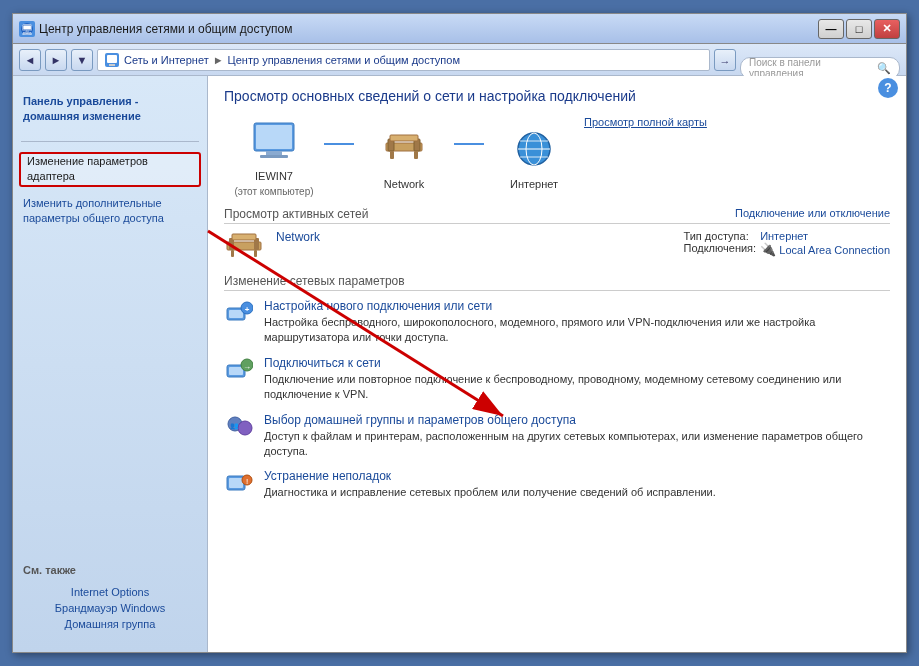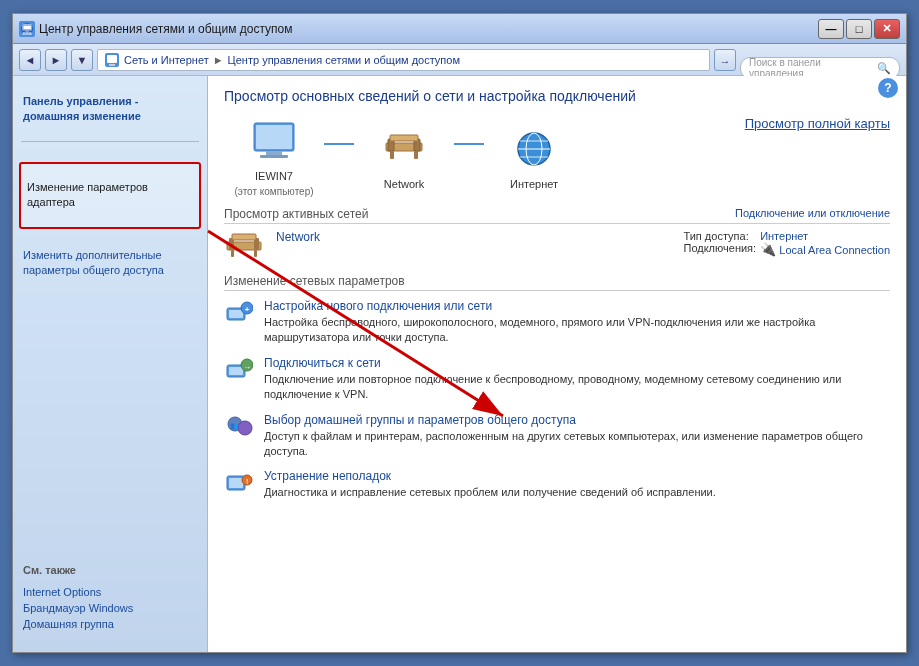--- a/index.html
+++ b/index.html
@@ -146,37 +146,38 @@
     .sidebar-nav-item {
       padding: 5px 10px;
       font-size: 11px;
       color: #1a4a9a;
       cursor: pointer;
       line-height: 1.4;
     }
     .sidebar-nav-item.highlighted {
       border: 2px solid #cc0000;
       border-radius: 3px;
-      margin: 14px 6px;
-      padding: 16px 6px;
+      margin: 4px 6px;
+      padding: 0 6px;
       background: rgba(255,255,255,0.3);
     }
     .sidebar-spacer { flex: 1; }
     .sidebar-also {
       padding: 8px 10px;
       font-size: 11px;
       color: #555;
       font-weight: bold;
       margin-top: 12px;
     }
     .sidebar-link {
       padding: 2px 10px;
       font-size: 11px;
       color: #1a4a9a;
       cursor: pointer;
+      text-align: center;
     }
     
     .content {
       flex: 1;
       background: #ffffff;
       padding: 12px 16px;
       overflow-y: auto;
     }
     .content-title {
       font-size: 14px;
@@ -202,24 +203,24 @@
       font-size: 11px;
       color: #333;
       text-align: center;
     }
     .map-sublabel {
       font-size: 10px;
       color: #666;
       text-align: center;
     }
     .map-link {
-      font-size: 13px;
-      color: #1a4a9a;
-      cursor: pointer;
-      text-align: right;
+      font-size: 11px;
+      color: #1a4a9a;
+      cursor: pointer;
+      text-align: left;
       flex: 1;
     }
     
     .section-header {
       font-size: 12px;
       color: #555;
       margin: 10px 0 6px 0;
       border-bottom: 1px solid #ccc;
       padding-bottom: 2px;
       display: flex;

